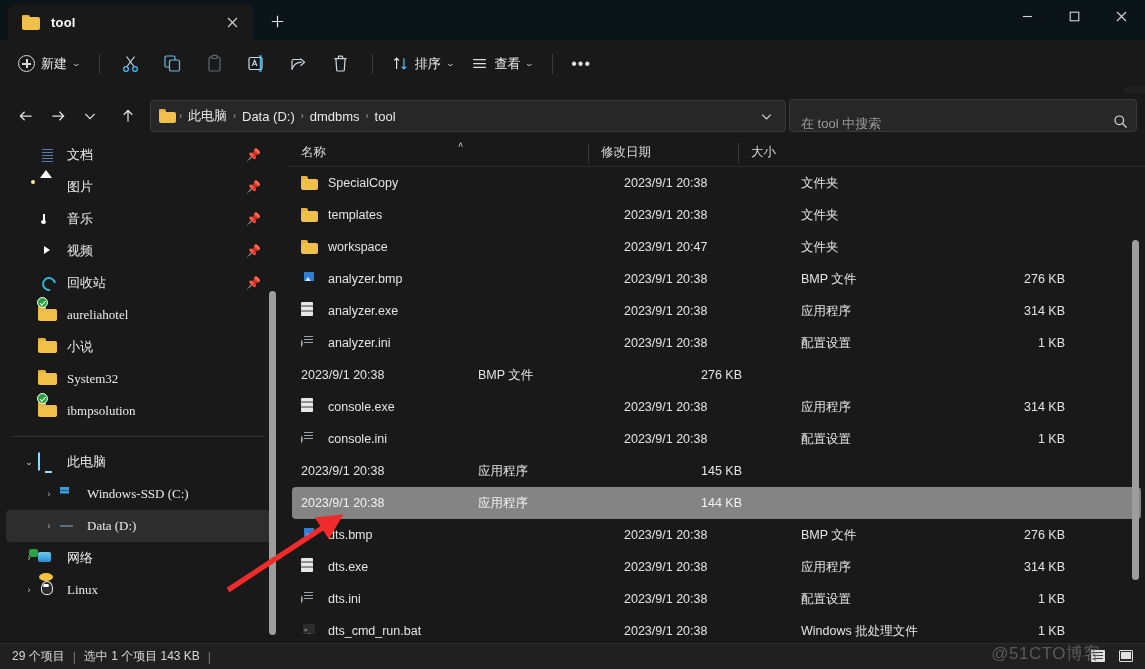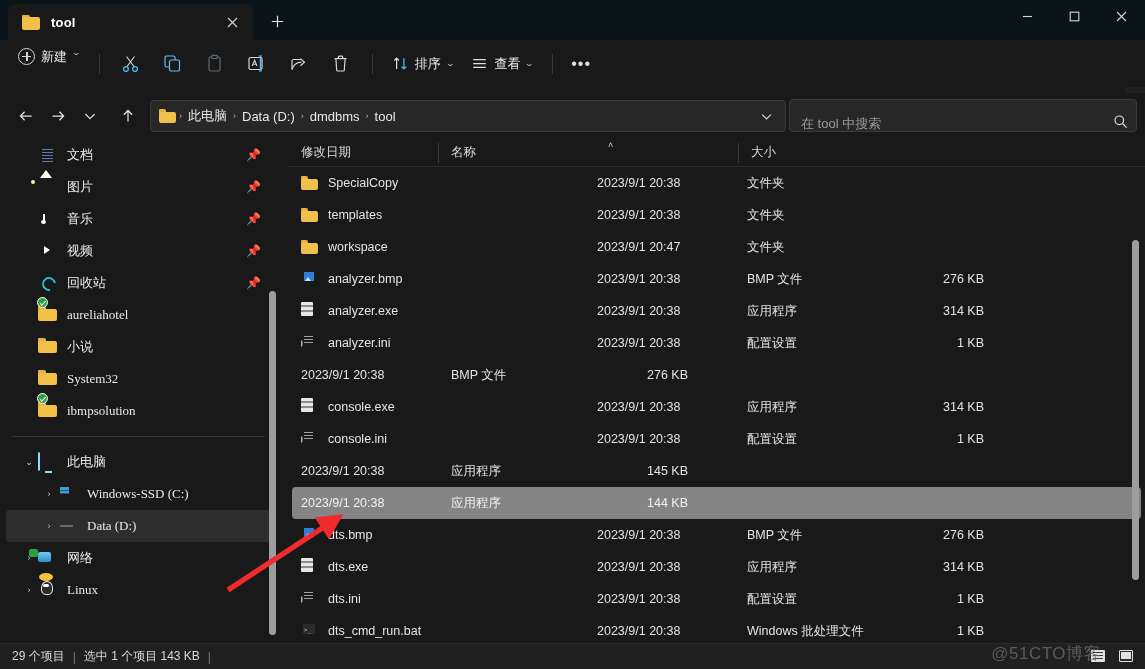--- a/index.html
+++ b/index.html
@@ -32,21 +32,21 @@
               color:#cfcfcf;font-size:15px;line-height:1; }
   .new-tab { margin-left:10px; margin-bottom:5px; width:28px;height:28px;border-radius:4px;
              display:flex;align-items:center;justify-content:center;color:#e8e8e8;font-size:19px;line-height:1;}
   .wincontrols{ position:absolute; right:0; top:0; display:flex; height:40px;}
   .wc{width:47px;height:32px;display:flex;align-items:center;justify-content:center;color:#d6d6d6;font-size:13px;}
   .wc svg{display:block;}
 
   
   .cmdbar{position:absolute;left:0;top:40px;width:1145px;height:47px;background:#191919;
           display:flex;align-items:center;padding-left:12px;gap:2px;}
-  .cmd-new{display:flex;align-items:flex-start;height:32px;padding:0 8px 0 6px;border-radius:4px;gap:6px;}
+  .cmd-new{display:flex;align-items:center;height:32px;padding:0 8px 0 6px;border-radius:4px;gap:6px;}
   .plus-circ{width:17px;height:17px;border:1.4px solid #d8d8d8;border-radius:50%;position:relative;flex:none;}
   .plus-circ::before{content:"";position:absolute;left:3.4px;top:7.3px;width:9px;height:1.4px;background:#d8d8d8;}
   .plus-circ::after{content:"";position:absolute;top:3.4px;left:7.3px;height:9px;width:1.4px;background:#d8d8d8;}
   .cmd-new-label{font-size:13px;color:#ededed;}
   .chev{font-size:8px;color:#bdbdbd;transform:scaleX(1.5);}
   .cmd-sep{width:1px;height:20px;background:#3a3a3a;margin:0 9px;}
   .icobtn{width:40px;height:32px;border-radius:4px;display:flex;align-items:center;justify-content:center;}
   .icobtn svg{display:block;}
   .cmd-text-btn{display:flex;align-items:center;height:32px;padding:0 8px;border-radius:4px;gap:6px;}
   .cmd-text-btn .lbl{font-size:13px;color:#ededed;}
@@ -130,21 +130,21 @@
   .colheader{position:relative;height:28px;display:flex;align-items:center;border-bottom:1px solid #2c2c2c;}
   .col{font-size:12.5px;color:#dcdcdc;position:relative;height:28px;display:flex;align-items:center;padding-left:13px;}
   .col + .col::before{content:"";position:absolute;left:0;top:4px;bottom:4px;width:1px;background:#3b3b3b;}
   .col-name{width:300px;}
   .col-date{width:150px;}
   .col-type{width:139px;}
   .col-size{width:120px;}
   .sortmark{position:absolute;left:170px;top:1px;color:#cfcfcf;font-size:9px;}
 
   .rows{position:relative;}
-  .row{display:flex;align-items:center;height:32px;margin:0 4px 0 4px;border-radius:4px;padding-left:9px;}
+  .row{display:flex;align-items:center;height:32px;margin:0 4px 0 4px;border-radius:4px;padding-left:9px;gap:27px;}
   .row.selected{background:#848484;}
   .row.selected .cell{color:#f2f2f2;}
   .cell{font-size:12.5px;color:#e4e4e4;white-space:nowrap;overflow:hidden;}
   .c-name{width:296px;display:flex;align-items:center;gap:10px;}
   .c-date{width:150px;}
   .c-type{width:139px;}
   .c-size{width:120px;text-align:right;padding-right:22px;}
 
   
   .fi{width:17px;height:18px;flex:none;position:relative;}
@@ -432,26 +432,26 @@
     <div class="sb-item">
       <span class="sb-caret">›</span>
       <span class="sb-ico"><span class="ic-linux"><span class="eye"></span></span></span>
       <span class="sb-label">Linux</span>
     </div>
   </div>
   <div class="sb-scroll"></div>
 
   <div class="content">
     <div class="colheader">
-      <div class="col col-date">
-        <span>修改日期</span>
-      </div>
       <div class="col col-name">
         <span>名称</span>
         <span class="sortmark">˄</span>
+      </div>
+      <div class="col col-date">
+        <span>修改日期</span>
       </div>
       <div class="col col-size">
         <span>大小</span>
       </div>
     </div>
     <div class="rows" id="rows">
         <div class="row">
           <div class="cell c-name">
             <span class="fi fi-folder"></span>
             <span>SpecialCopy</span>

